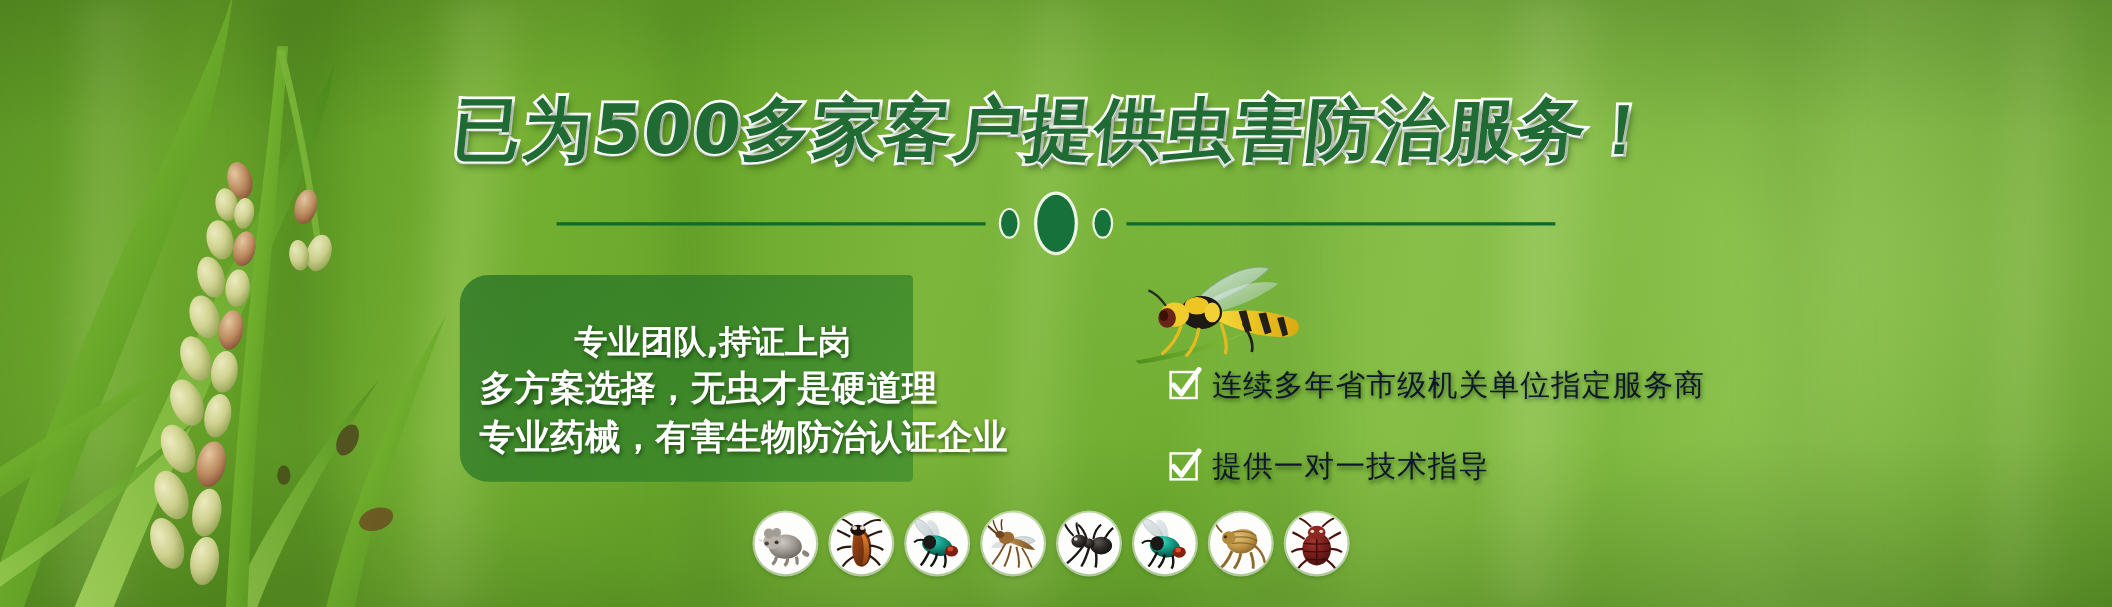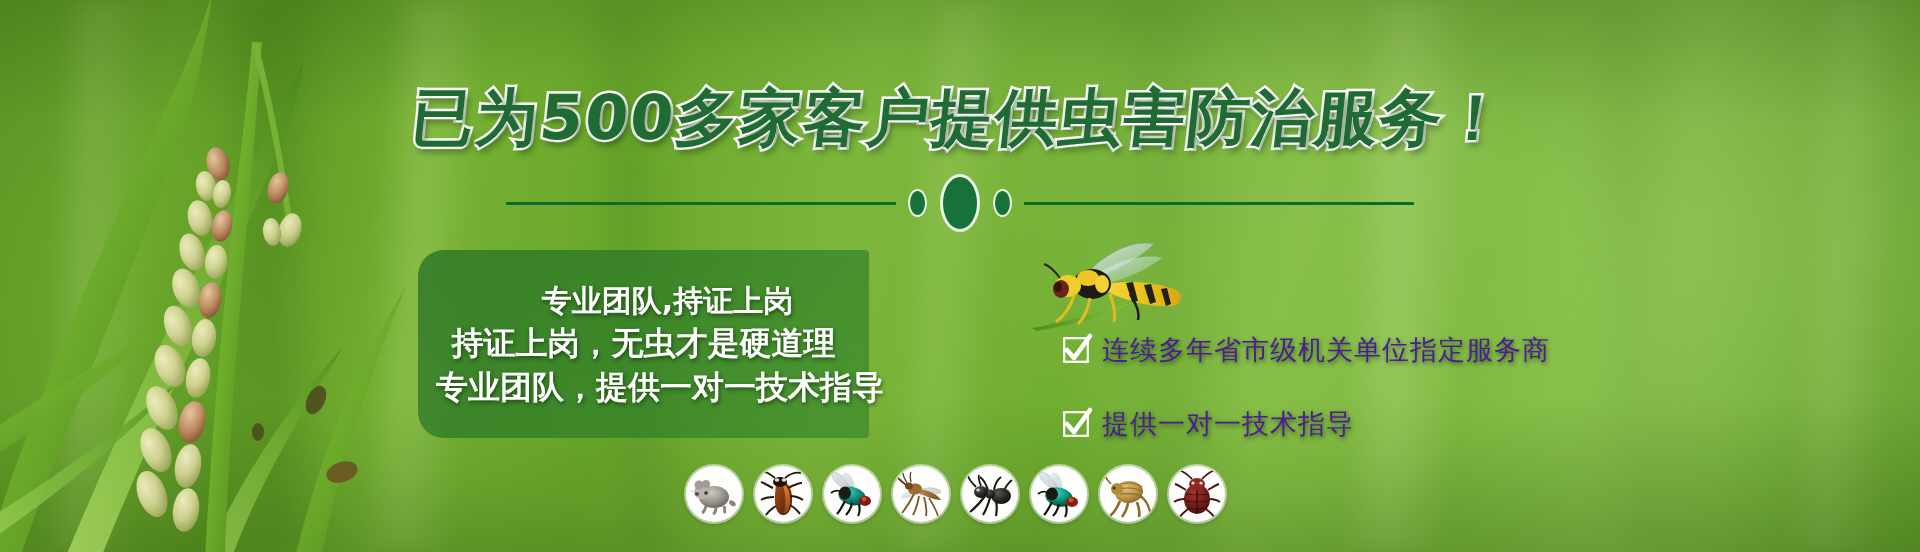--- a/index.html
+++ b/index.html
@@ -88,46 +88,46 @@
   }
   .dot-sm{ width:15px; height:24px; border-radius:50%;
     background:#16713a; box-shadow:0 0 0 2px rgba(255,255,255,.85); }
   .dot-lg{ width:34px; height:52px; border-radius:50%;
     background:#16713a; box-shadow:0 0 0 3px rgba(255,255,255,.85); }
   .dots{ display:flex; align-items:center; gap:18px; }
 
   
   .panel{
     position:absolute; left:418px; top:250px;
-    width:451px; height:188px;
+    width:412px; height:188px;
     background:linear-gradient(135deg, rgba(36,110,36,.74) 0%, rgba(44,124,40,.70) 55%, rgba(52,134,44,.66) 100%);
     border-radius:26px 4px 4px 26px;
     padding:20px 18px 18px 18px;
-    display:flex; flex-direction:column; justify-content:center;
+    display:flex; flex-direction:column; justify-content:flex-end;
   }
   .panel .ln{
     color:#ffffff; font-weight:bold;
     text-shadow:1px 2px 4px rgba(10,40,5,.65);
     white-space:nowrap;
     font-family:"DejaVu Sans","Liberation Sans",sans-serif;
   }
   .panel .ln1{ font-size:30px; text-align:center; padding-left:48px; letter-spacing:0; }
   .panel .ln2{ font-size:32px; text-align:center; letter-spacing:0; }
   .panel .ln3{ font-size:32px; text-align:center; letter-spacing:0; }
 
   
   .checklist{
     position:absolute; left:1063px; top:332px;
     display:flex; flex-direction:column; gap:38px;
   }
   .check-row{ display:flex; align-items:center; gap:13px; }
   .check-box{ width:26px; height:26px; position:relative; flex:0 0 auto; }
   .check-box svg{ display:block; overflow:visible; }
   .check-label{
-    color:#4c1d95; font-size:27px;
+    color:#0f172a; font-size:27px;
     letter-spacing:1px;
     text-shadow:1px 2px 4px rgba(10,40,5,.6);
     white-space:nowrap;
     font-family:Liberation Sans, sans-serif;
   }
 
   
   .wasp{ position:absolute; left:1030px; top:232px; width:180px; height:90px; }
   .wasp svg{ display:block; }
 
@@ -282,22 +282,22 @@
     <span class="dots">
       <span class="dot-sm"></span>
       <span class="dot-lg"></span>
       <span class="dot-sm"></span>
     </span>
     <span class="line"></span>
   </div>
 
   <div class="panel">
     <div class="ln ln1">专业团队,持证上岗</div>
-    <div class="ln ln2">持证上岗，无虫才是硬道理</div>
-    <div class="ln ln3">专业团队，提供一对一技术指导</div>
+    <div class="ln ln2">多方案选择，无虫才是硬道理</div>
+    <div class="ln ln3">专业药械，有害生物防治认证企业</div>
   </div>
 
   <div class="checklist">
     <div class="check-row">
       <span class="check-box">
         <svg width="26" height="26" viewBox="0 0 26 26">
           <rect x="1.2" y="1.2" width="23.6" height="23.6" fill="none" stroke="#ffffff" stroke-width="2.2"></rect>
           <path d="M 4 13 L 11 21 L 27 -1" fill="none" stroke="#ffffff" stroke-width="4.6" stroke-linecap="round" stroke-linejoin="round"></path>
         </svg>
       </span>

